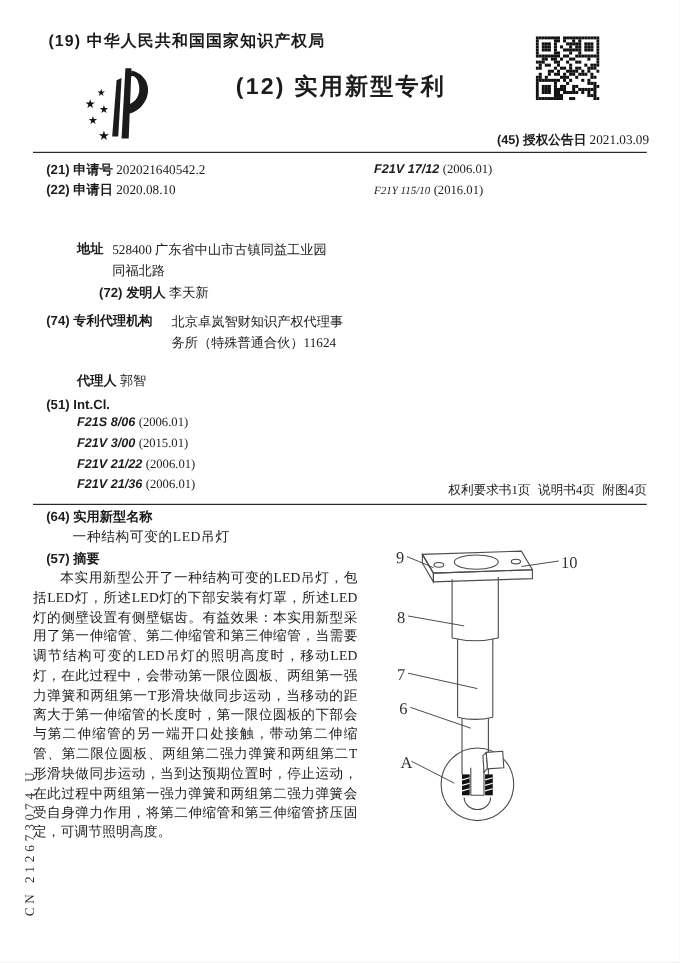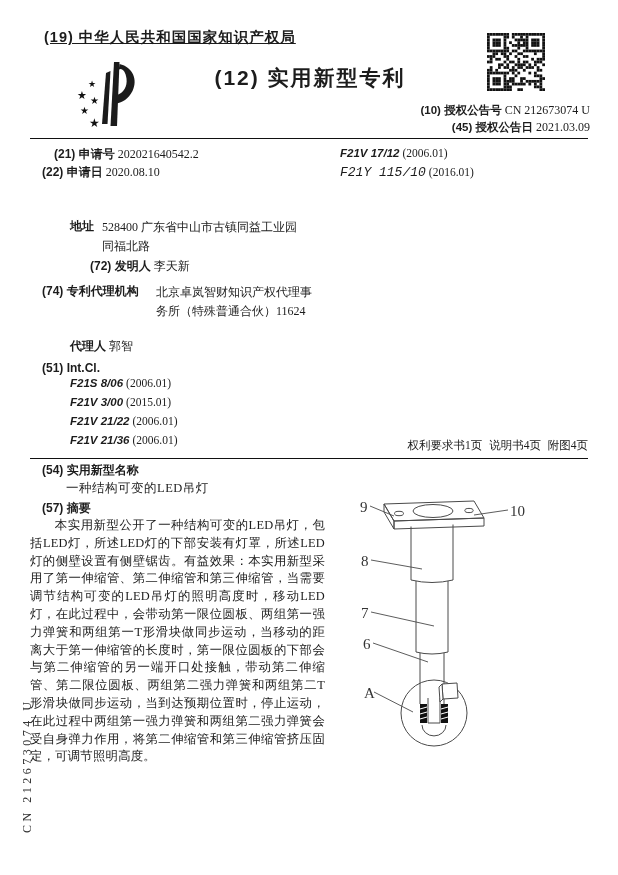--- a/index.html
+++ b/index.html
@@ -1,29 +1,29 @@
 <!DOCTYPE html>
 <html><head>
 <meta charset="utf-8">
 <style>
   html,body{margin:0;padding:0;background:#e9e9e9;}
   .page{position:relative;width:618px;height:875px;background:#ffffff;margin:0 auto;
         font-family:"Liberation Serif","DejaVu Serif",serif;color:#1c1c1c;overflow:hidden;}
   .abs{position:absolute;}
   .lb{font-family:"Liberation Sans","DejaVu Sans",sans-serif;font-weight:bold;}
-  .office{left:44px;top:28px;font-size:14.5px;letter-spacing:1px;text-decoration:underline;}
+  .office{left:44px;top:28px;font-size:14.5px;letter-spacing:1px;}
   .doctype{left:180px;top:64px;width:260px;text-align:center;font-size:21px;letter-spacing:2px;}
   .pubrow{right:28px;font-size:12px;white-space:nowrap;text-align:right;}
   .pubrow .lb{font-size:11.5px;}
   .rule{left:30px;width:558px;height:0;border-top:1.6px solid #111;}
   .row{font-size:12px;white-space:nowrap;}
   .row .lb{font-size:12px;}
   .wrapval{font-size:12px;line-height:19px;}
   .code{font-family:"Liberation Sans","DejaVu Sans",sans-serif;font-weight:bold;font-style:italic;font-size:11.5px;}
-  .code2{font-family:Liberation Mono, monospace;font-weight:normal;font-style:italic;font-size:13px;}
+  .code2{font-family:Liberation Serif, serif;font-weight:normal;font-style:italic;font-size:10px;}
   .ver{font-size:11.5px;}
   .pages{top:438px;right:30px;font-size:11.5px;white-space:nowrap;}
   .pages span{margin-left:4px;}
   .titlename{left:66px;top:480px;font-size:12.5px;letter-spacing:.5px;}
   .abstract{left:30px;top:517px;width:295px;font-size:12.4px;line-height:17.8px;
             text-align:justify;text-indent:2em;letter-spacing:.2px;}
   .vertnum{left:20px;top:833px;transform-origin:0 0;transform:rotate(-90deg);
            font-size:12px;letter-spacing:3.5px;white-space:nowrap;color:#333;}
   .fig{left:336px;top:476px;}
   .fig text{font-family:"Liberation Serif","DejaVu Serif",serif;font-size:15px;fill:#333;}
@@ -288,32 +288,28 @@
         <rect x="16.57" y="55.24" width="2.76" height="2.76"></rect>
         <rect x="19.33" y="55.24" width="2.76" height="2.76"></rect>
         <rect x="22.10" y="55.24" width="2.76" height="2.76"></rect>
         <rect x="30.38" y="55.24" width="2.76" height="2.76"></rect>
         <rect x="33.14" y="55.24" width="2.76" height="2.76"></rect>
         <rect x="52.48" y="55.24" width="2.76" height="2.76"></rect>
         <rect x="55.24" y="55.24" width="2.76" height="2.76"></rect>
       </g>
     </svg>
 
-  <div class="abs pubrow" style="top:103px;">
-    <span class="lb">(10) 授权公告号</span>
-    <span>CN 212673074 U</span>
-  </div>
   <div class="abs pubrow" style="top:120px;">
     <span class="lb">(45) 授权公告日</span>
     <span>2021.03.09</span>
   </div>
 
   <div class="abs rule" style="top:138px;"></div>
 
-  <div class="abs row" style="left:54px;top:146px;">
+  <div class="abs row" style="left:42px;top:146px;">
     <span class="lb">(21) 申请号</span>
     <span>202021640542.2</span>
   </div>
   <div class="abs row" style="left:42px;top:164px;">
     <span class="lb">(22) 申请日</span>
     <span>2020.08.10</span>
   </div>
   <div class="abs lb" style="left:70px;top:218px;font-size:12px;">地址</div>
   <div class="abs wrapval" style="left:102px;top:218px;width:202px;">528400 广东省中山市古镇同益工业园同福北路</div>
   <div class="abs row" style="left:42px;top:258px;margin-left:48px;">
@@ -355,21 +351,21 @@
   </div>
 
   <div class="abs pages">
     <span>权利要求书1页</span>
     <span>说明书4页</span>
     <span>附图4页</span>
   </div>
 
   <div class="abs rule" style="top:458px;"></div>
 
-  <div class="abs lb" style="left:42px;top:462px;font-size:12px;">(54) 实用新型名称</div>
+  <div class="abs lb" style="left:42px;top:462px;font-size:12px;">(64) 实用新型名称</div>
   <div class="abs titlename">一种结构可变的LED吊灯</div>
   <div class="abs lb" style="left:42px;top:500px;font-size:12px;">(57) 摘要</div>
   <div class="abs abstract">本实用新型公开了一种结构可变的LED吊灯，包括LED灯，所述LED灯的下部安装有灯罩，所述LED灯的侧壁设置有侧壁锯齿。有益效果：本实用新型采用了第一伸缩管、第二伸缩管和第三伸缩管，当需要调节结构可变的LED吊灯的照明高度时，移动LED灯，在此过程中，会带动第一限位圆板、两组第一强力弹簧和两组第一T形滑块做同步运动，当移动的距离大于第一伸缩管的长度时，第一限位圆板的下部会与第二伸缩管的另一端开口处接触，带动第二伸缩管、第二限位圆板、两组第二强力弹簧和两组第二T形滑块做同步运动，当到达预期位置时，停止运动，在此过程中两组第一强力弹簧和两组第二强力弹簧会受自身弹力作用，将第二伸缩管和第三伸缩管挤压固定，可调节照明高度。</div>
 
   <svg class="abs fig" width="262" height="300" viewBox="0 0 262 300">
     <g fill="none" stroke="#4a4a4a" stroke-width="1">
 
       <polygon points="48,28 138,25 148,42 58,45"></polygon>
       <polygon points="58,45 148,42 148,50 58,53"></polygon>
       <polygon points="48,28 58,45 58,53 48,36"></polygon>

